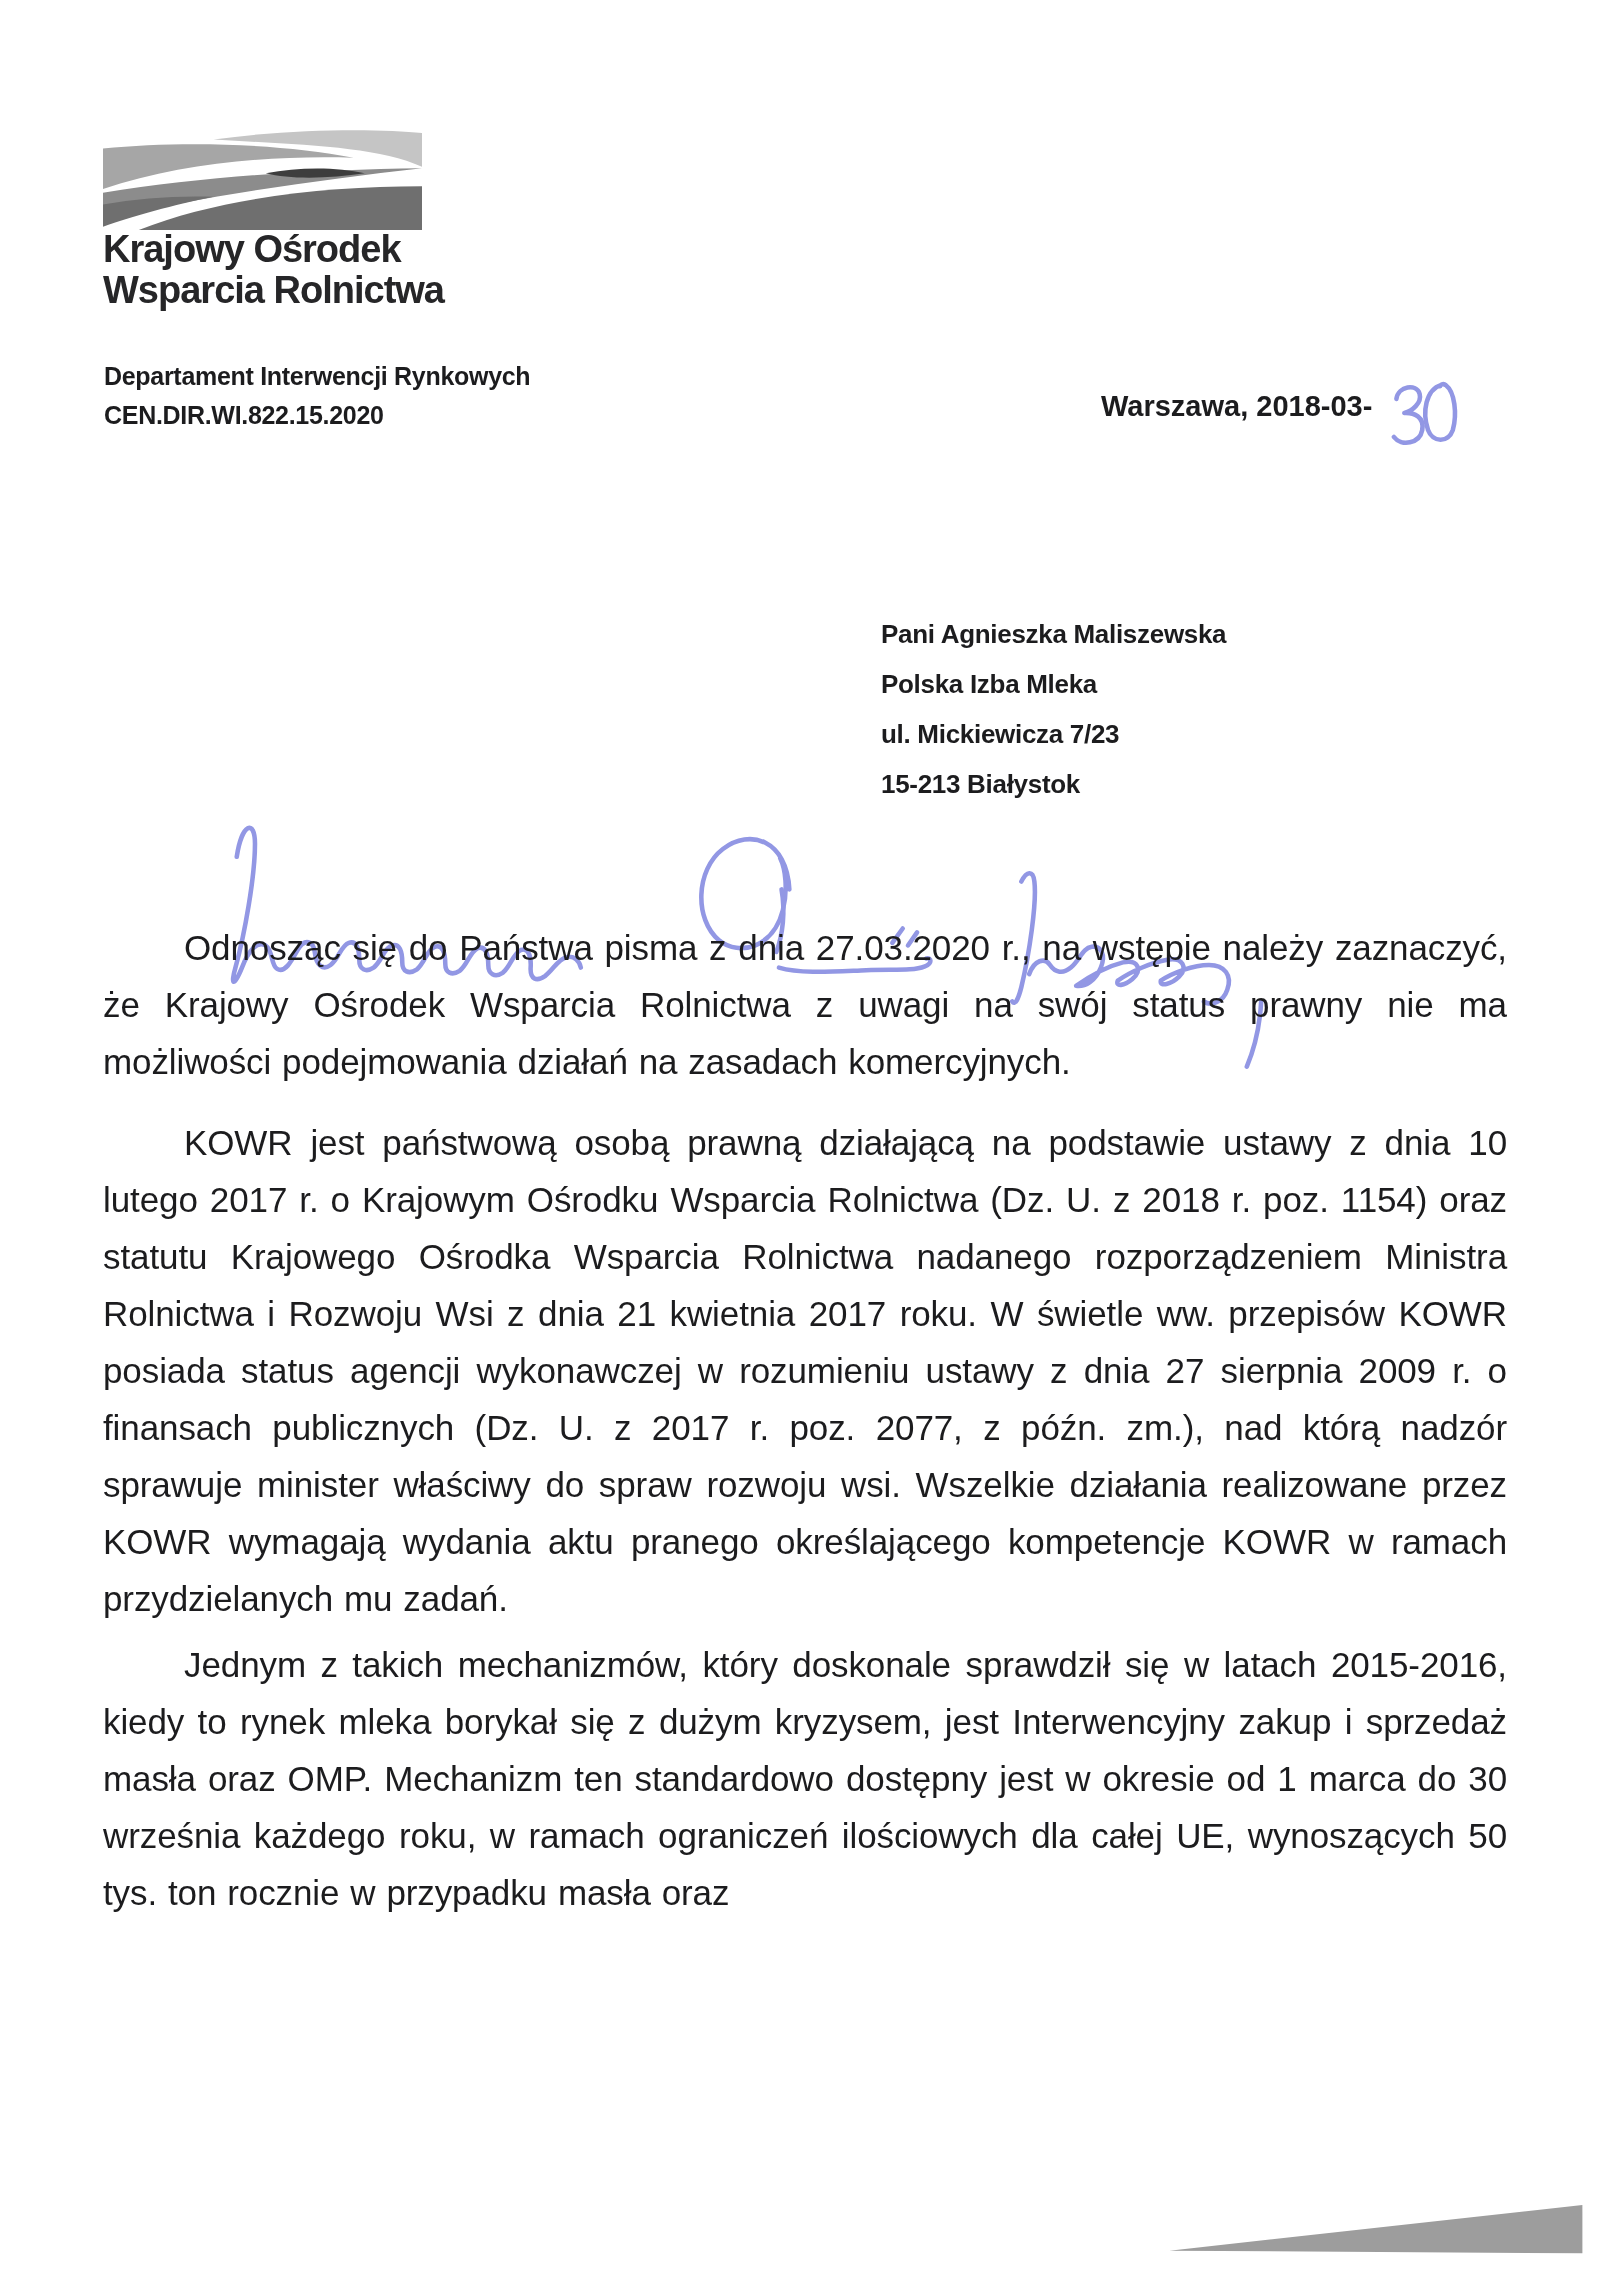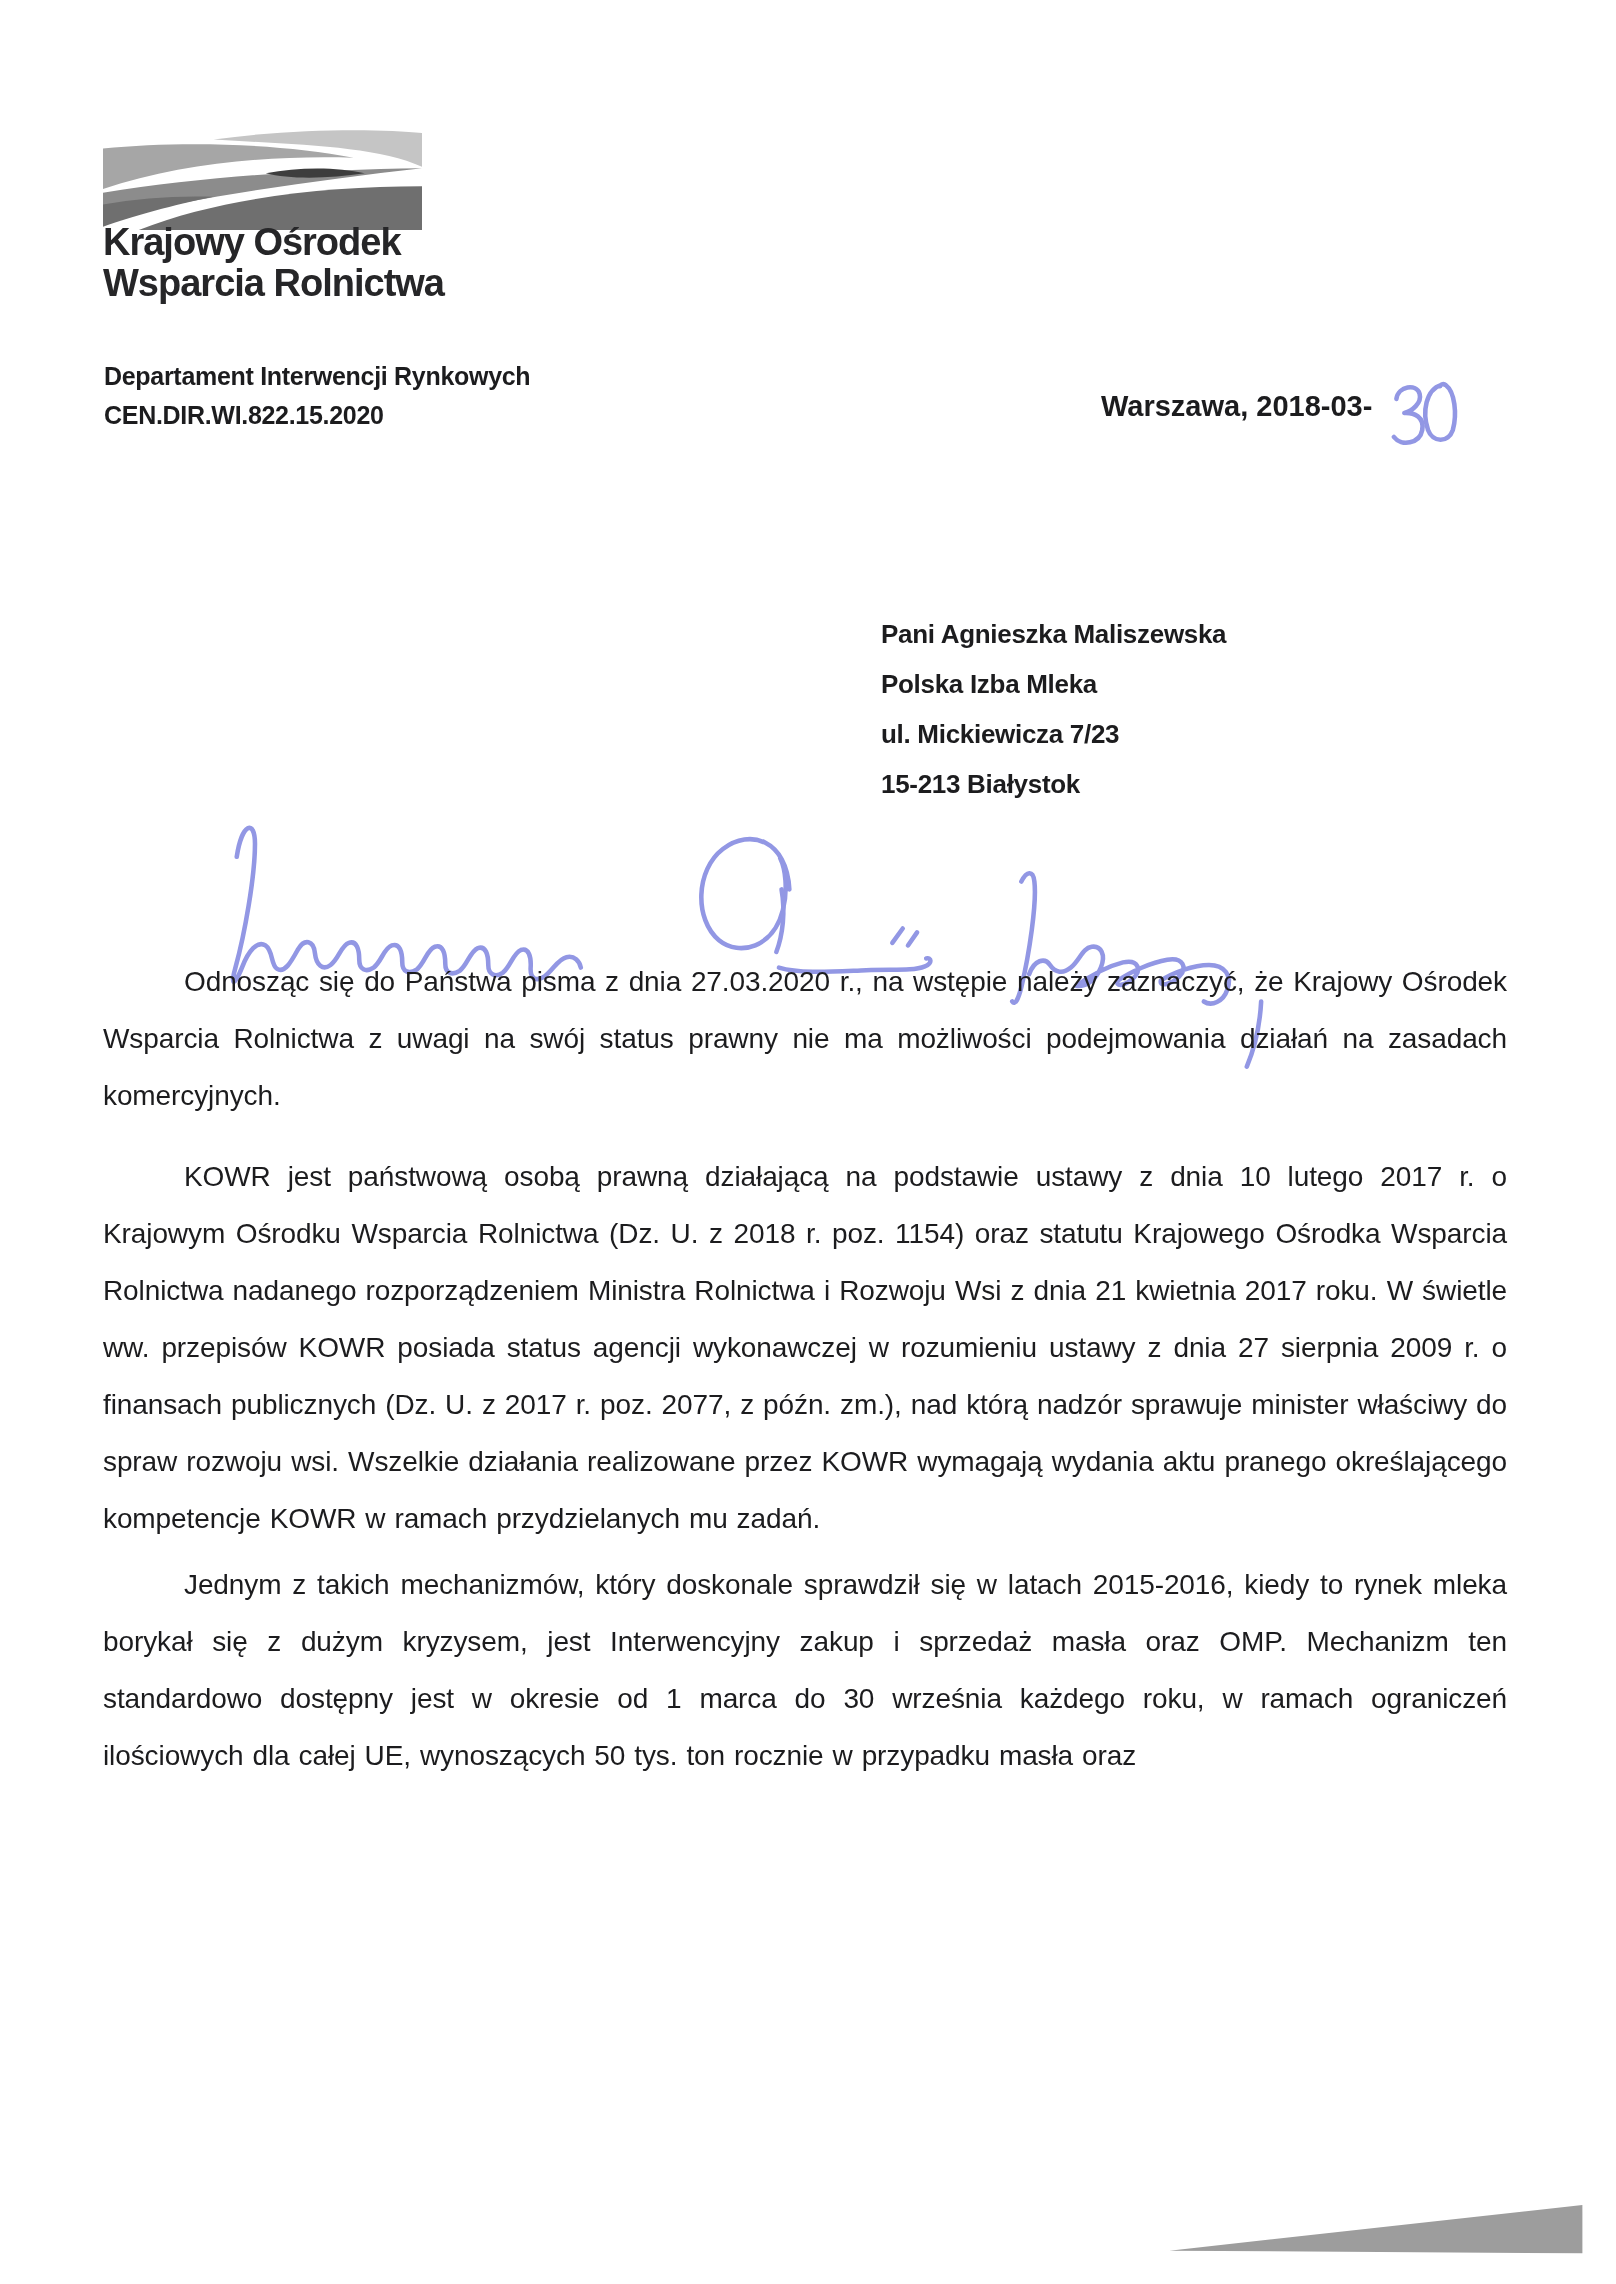--- a/index.html
+++ b/index.html
@@ -9,21 +9,21 @@
     height: 2284px;
     background: #ffffff;
     overflow: hidden;
     font-family: "Liberation Sans", sans-serif;
     color: #1c1c1e;
   }
 
   
   .logo-wrap { position: absolute; left: 103px; top: 129px; }
   .org-name {
-    position: absolute; left: 103px; top: 222px;
+    position: absolute; left: 103px; top: 229px;
     font-weight: 700; letter-spacing: -1px; color: #262628;
     font-size: 38px; line-height: 41px;
   }
 
   
   .dept-block {
     position: absolute; left: 104px; top: 357px;
     font-weight: 700; font-size: 25px; line-height: 39px; letter-spacing: -0.3px;
   }
 
@@ -39,22 +39,22 @@
   .recipient {
     position: absolute; left: 881px; top: 609px;
     font-weight: 700; font-size: 26px; line-height: 50px; letter-spacing: -0.3px;
   }
 
   
   .greeting { position: absolute; left: 182px; top: 772px; }
 
   
   .letter-body {
-    position: absolute; left: 103px; top: 953px; width: 1404px;
-    font-size: 28px; line-height: 57px; text-align: justify; text-justify: inter-word;
+    position: absolute; left: 103px; top: 919px; width: 1404px;
+    font-size: 35px; line-height: 57px; text-align: justify; text-justify: inter-word;
     letter-spacing: -0.1px; word-spacing: 1.3px;
   }
   .letter-body p { margin: 0 0 9px 0; text-indent: 81px; }
   .letter-body p.p1 { margin-bottom: 23.5px; }
 
   
   .footer-line {
     position: absolute; left: 78px; top: 2156px; width: 1410px;
     text-align: center; font-weight: 700; font-size: 27px; letter-spacing: -0.2px;
   }

